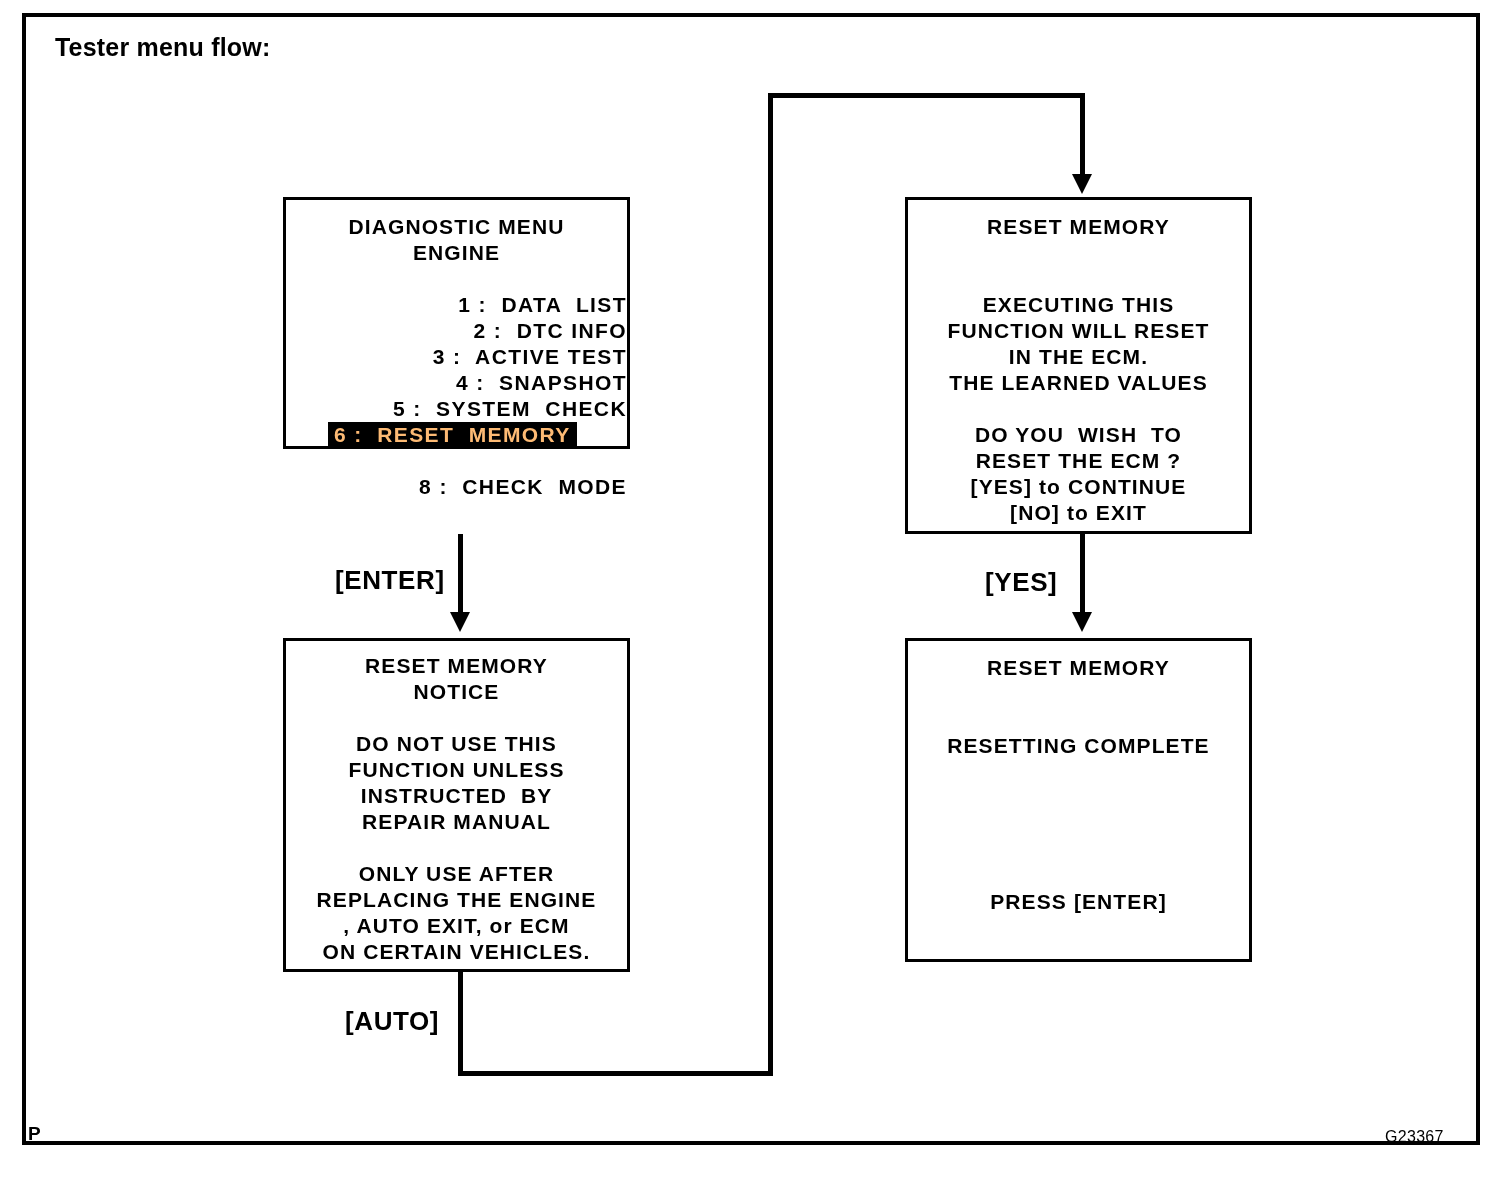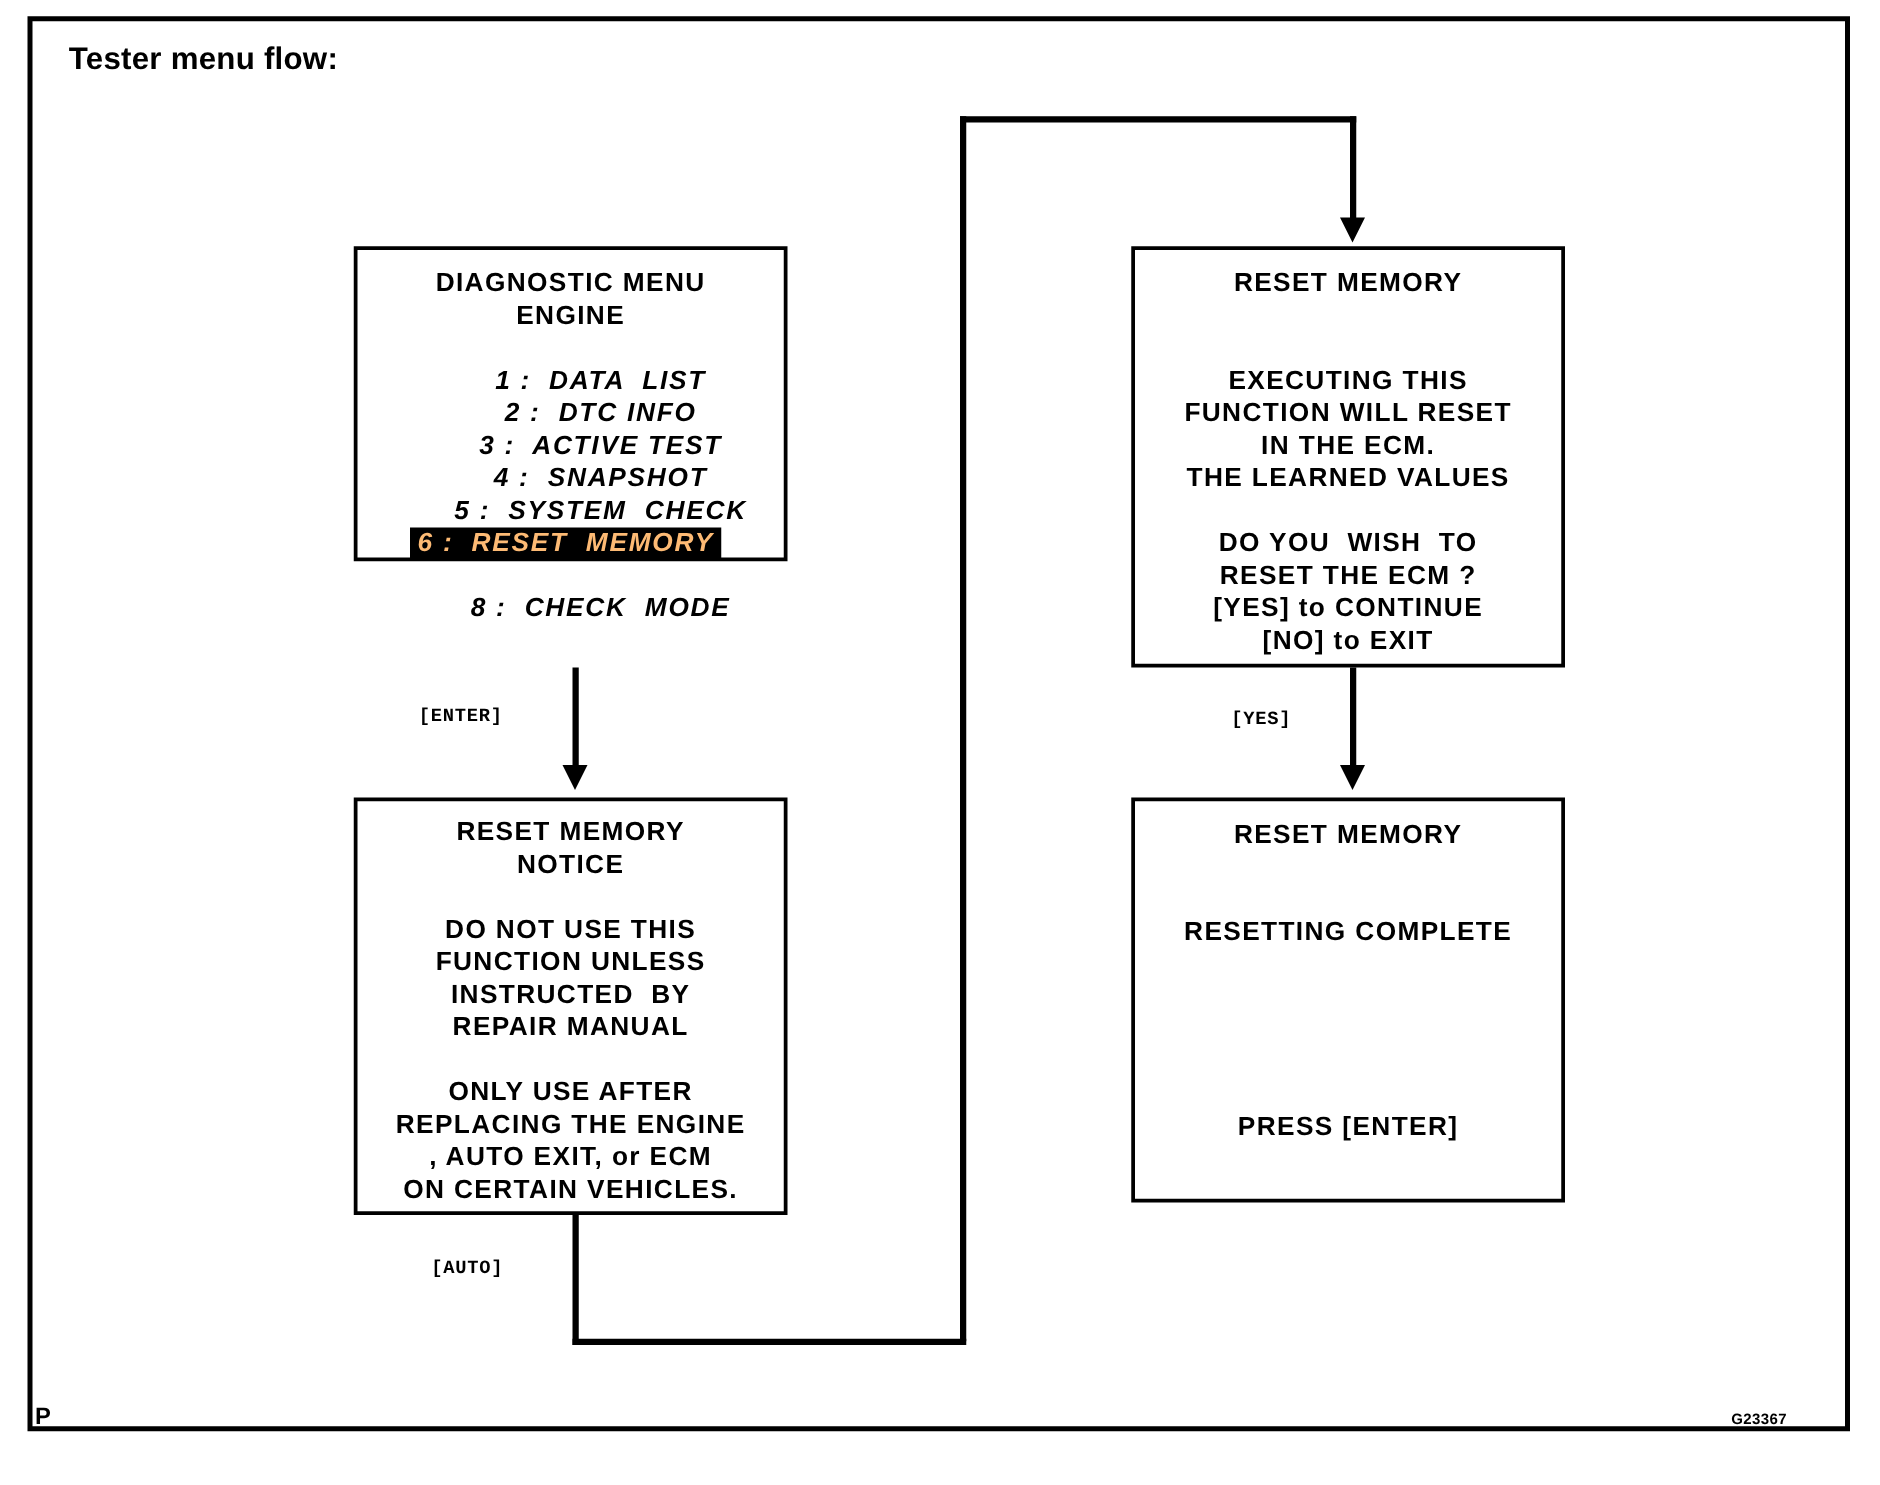--- a/index.html
+++ b/index.html
@@ -49,22 +49,22 @@
     left: 28px;
     top: 1124px;
     font-size: 19px;
     font-weight: bold;
     line-height: 1;
   }
   .figure-id {
     position: absolute;
     left: 1385px;
     top: 1128px;
-    font-size: 12px;
-    font-weight: bold;
+    font-size: 16px;
+    font-weight: normal;
     letter-spacing: 0.3px;
   }
 
   
   .screen-box {
     position: absolute;
     border: 3px solid #000000;
     background: #ffffff;
     box-sizing: border-box;
     text-align: center;
@@ -73,24 +73,23 @@
     font-size: 21px;
     font-weight: bold;
     letter-spacing: 1.1px;
     line-height: 26px;
     white-space: pre;
   }
   .screen-box .scr-line.gap {
     height: 26px;
   }
   .screen-box .scr-line.menu {
-    text-align: center;
+    text-align: right;
     padding-left: 48px;
     letter-spacing: 1.4px;
-    font-style: italic;
   }
   .screen-box .scr-line.menu.hl {
     display: inline-block;
     background: #000000;
     color: #fdba74;
     padding-left: 6px;
     padding-right: 6px;
     margin-left: 42px;
   }
   .menu-hl-row {
@@ -115,25 +114,24 @@
     position: absolute;
     width: 0;
     height: 0;
     border-left: 10px solid transparent;
     border-right: 10px solid transparent;
     border-top: 20px solid #000000;
   }
 
   .edge-label {
     position: absolute;
-    font-size: 15px;
+    font-size: 26px;
     font-weight: bold;
     letter-spacing: 0.6px;
     white-space: nowrap;
-    font-family: Liberation Mono, monospace;
   }
 </style>
 </head>
 <body>
 
 <div id="page">
 
   <div class="page-frame"></div>
 
   <div class="page-title">Tester menu flow:</div>

